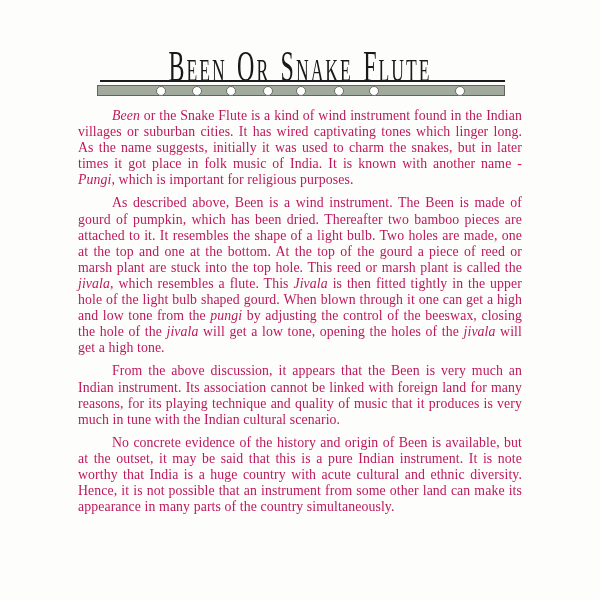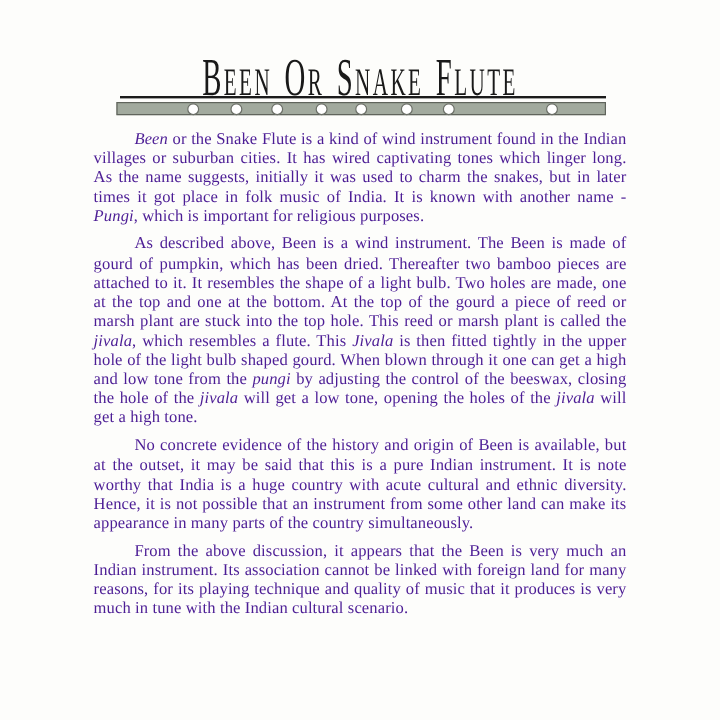--- a/index.html
+++ b/index.html
@@ -83,21 +83,21 @@
 
   
   .body-text {
     position: absolute;
     left: 78px;
     right: 78px;
     top: 108px;
     text-align: justify;
     font-size: 13.8px;
     line-height: 16.1px;
-    color: #4c1d95;
+    color: #be185d;
     letter-spacing: 0.1px;
   }
   .body-text p {
     margin: 0 0 7px 0;
     text-indent: 34px;
   }
   .body-text i {
     font-style: italic;
   }
 </style>
@@ -134,17 +134,17 @@
         <span class="hole" style="left: 50%; background: rgb(255, 255, 255); border-color: rgb(107, 111, 103);"></span>
         <span class="hole" style="left: 59.3%; background: rgb(255, 255, 255); border-color: rgb(107, 111, 103);"></span>
         <span class="hole" style="left: 67.9%; background: rgb(255, 255, 255); border-color: rgb(107, 111, 103);"></span>
         <span class="hole" style="left: 89.2%; background: rgb(255, 255, 255); border-color: rgb(107, 111, 103);"></span>
       </div>
   </header>
 
   <main class="body-text">
       <p><i>Been</i><span> or the Snake Flute is a kind of wind instrument found in the Indian villages or suburban cities. It has wired captivating tones which linger long. As the name suggests, initially it was used to charm the snakes, but in later times it got place in folk music of India. It is known with another name - </span><i>Pungi</i><span>, which is important for religious purposes.</span></p>
       <p><span>As described above, Been is a wind instrument. The Been is made of gourd of pumpkin, which has been dried. Thereafter two bamboo pieces are attached to it. It resembles the shape of a light bulb. Two holes are made, one at the top and one at the bottom. At the top of the gourd a piece of reed or marsh plant are stuck into the top hole. This reed or marsh plant is called the </span><i>jivala</i><span>, which resembles a flute. This </span><i>Jivala</i><span> is then fitted tightly in the upper hole of the light bulb shaped gourd. When blown through it one can get a high and low tone from the </span><i>pungi</i><span> by adjusting the control of the beeswax, closing the hole of the </span><i>jivala</i><span> will get a low tone, opening the holes of the </span><i>jivala</i><span> will get a high tone.</span></p>
+      <p><span>From the above discussion, it appears that the Been is very much an Indian instrument. Its association cannot be linked with foreign land for many reasons, for its playing technique and quality of music that it produces is very much in tune with the Indian cultural scenario.</span></p>
       <p><span>No concrete evidence of the history and origin of Been is available, but at the outset, it may be said that this is a pure Indian instrument. It is note worthy that India is a huge country with acute cultural and ethnic diversity. Hence, it is not possible that an instrument from some other land can make its appearance in many parts of the country simultaneously.</span></p>
-      <p><span>From the above discussion, it appears that the Been is very much an Indian instrument. Its association cannot be linked with foreign land for many reasons, for its playing technique and quality of music that it produces is very much in tune with the Indian cultural scenario.</span></p>
     </main>
 
 </div>
 
 </body></html>

